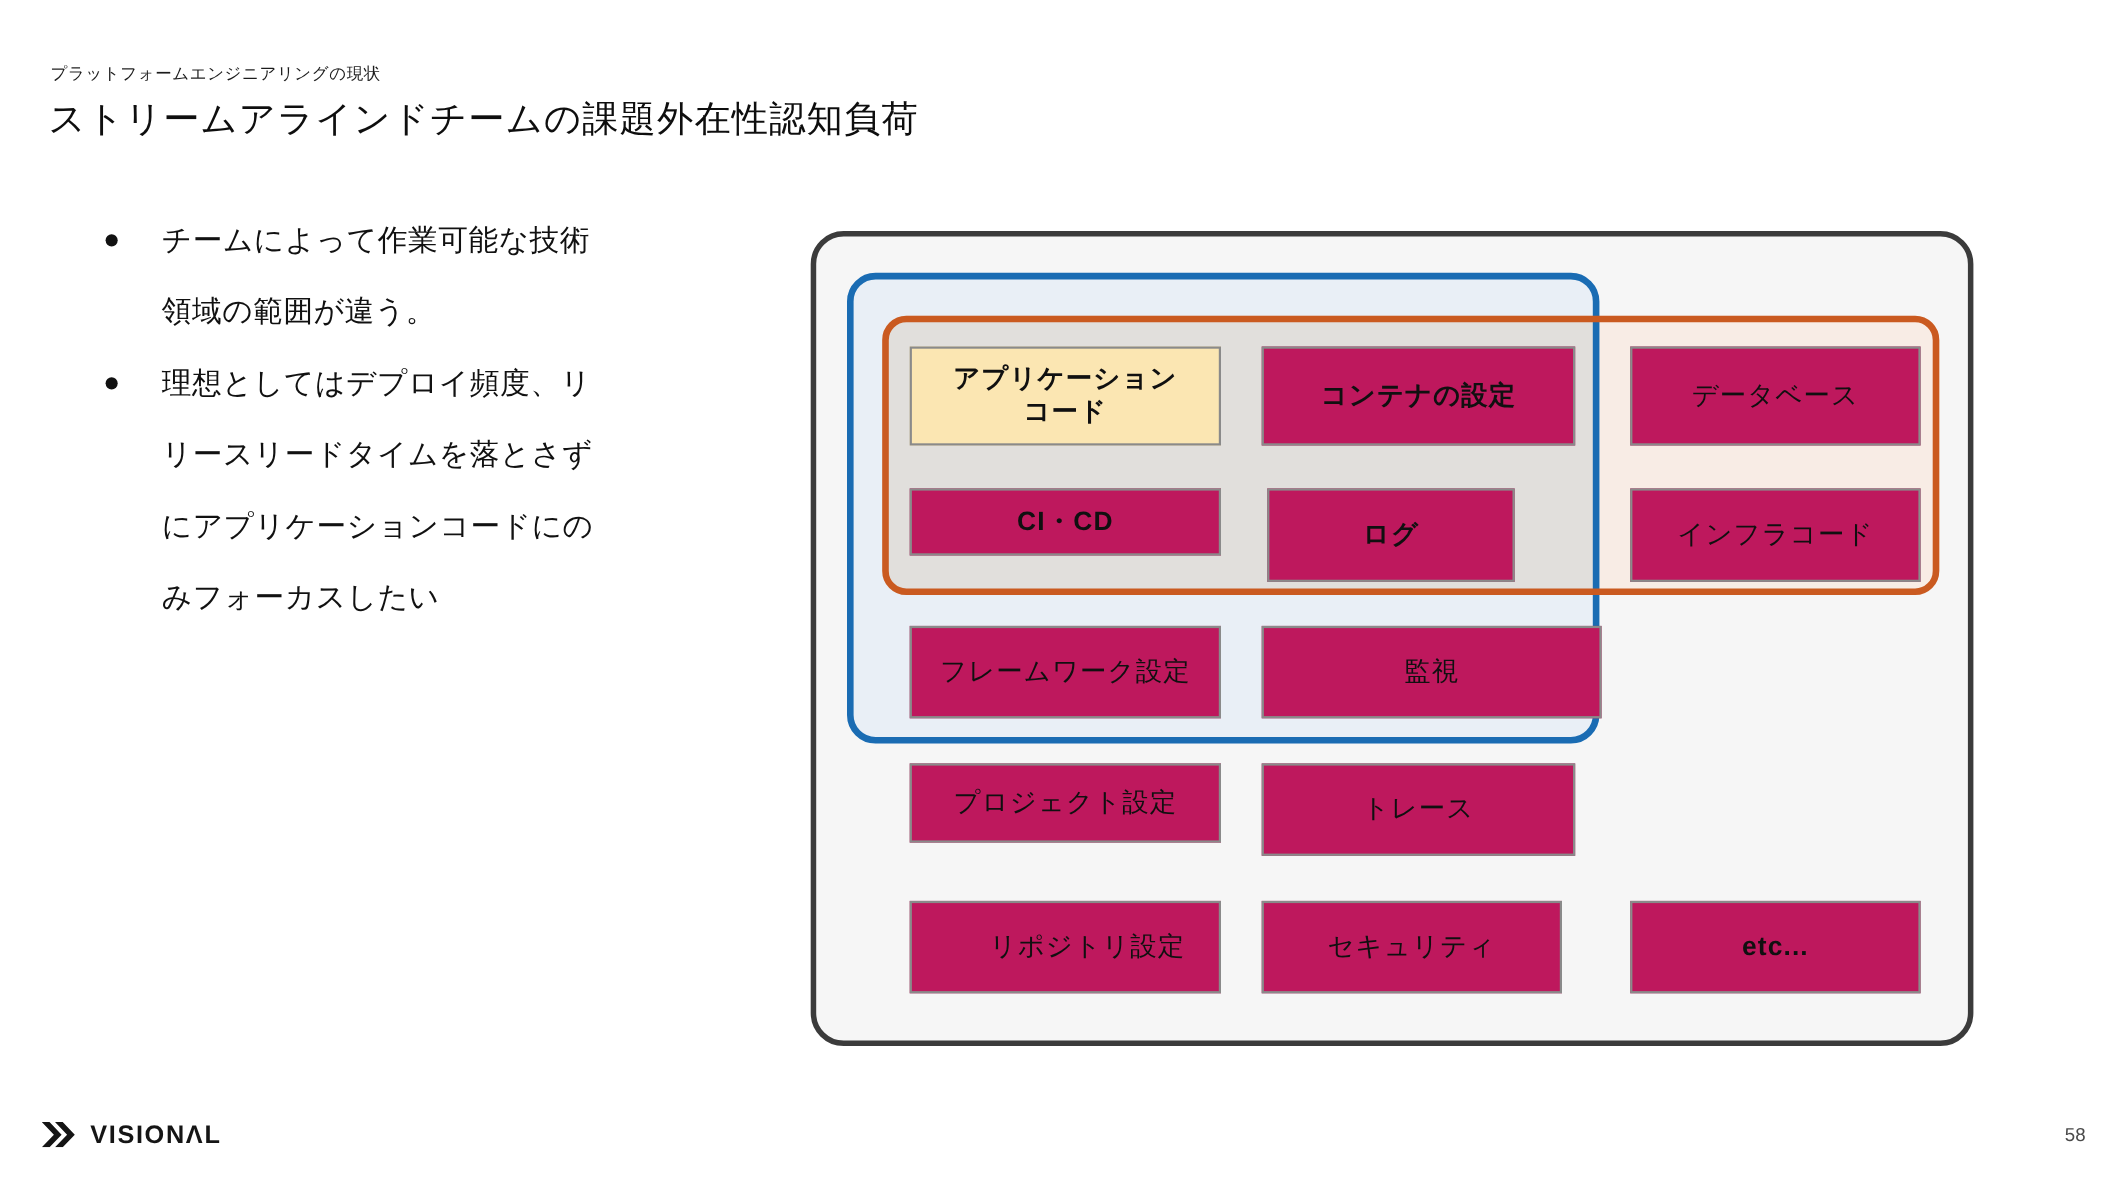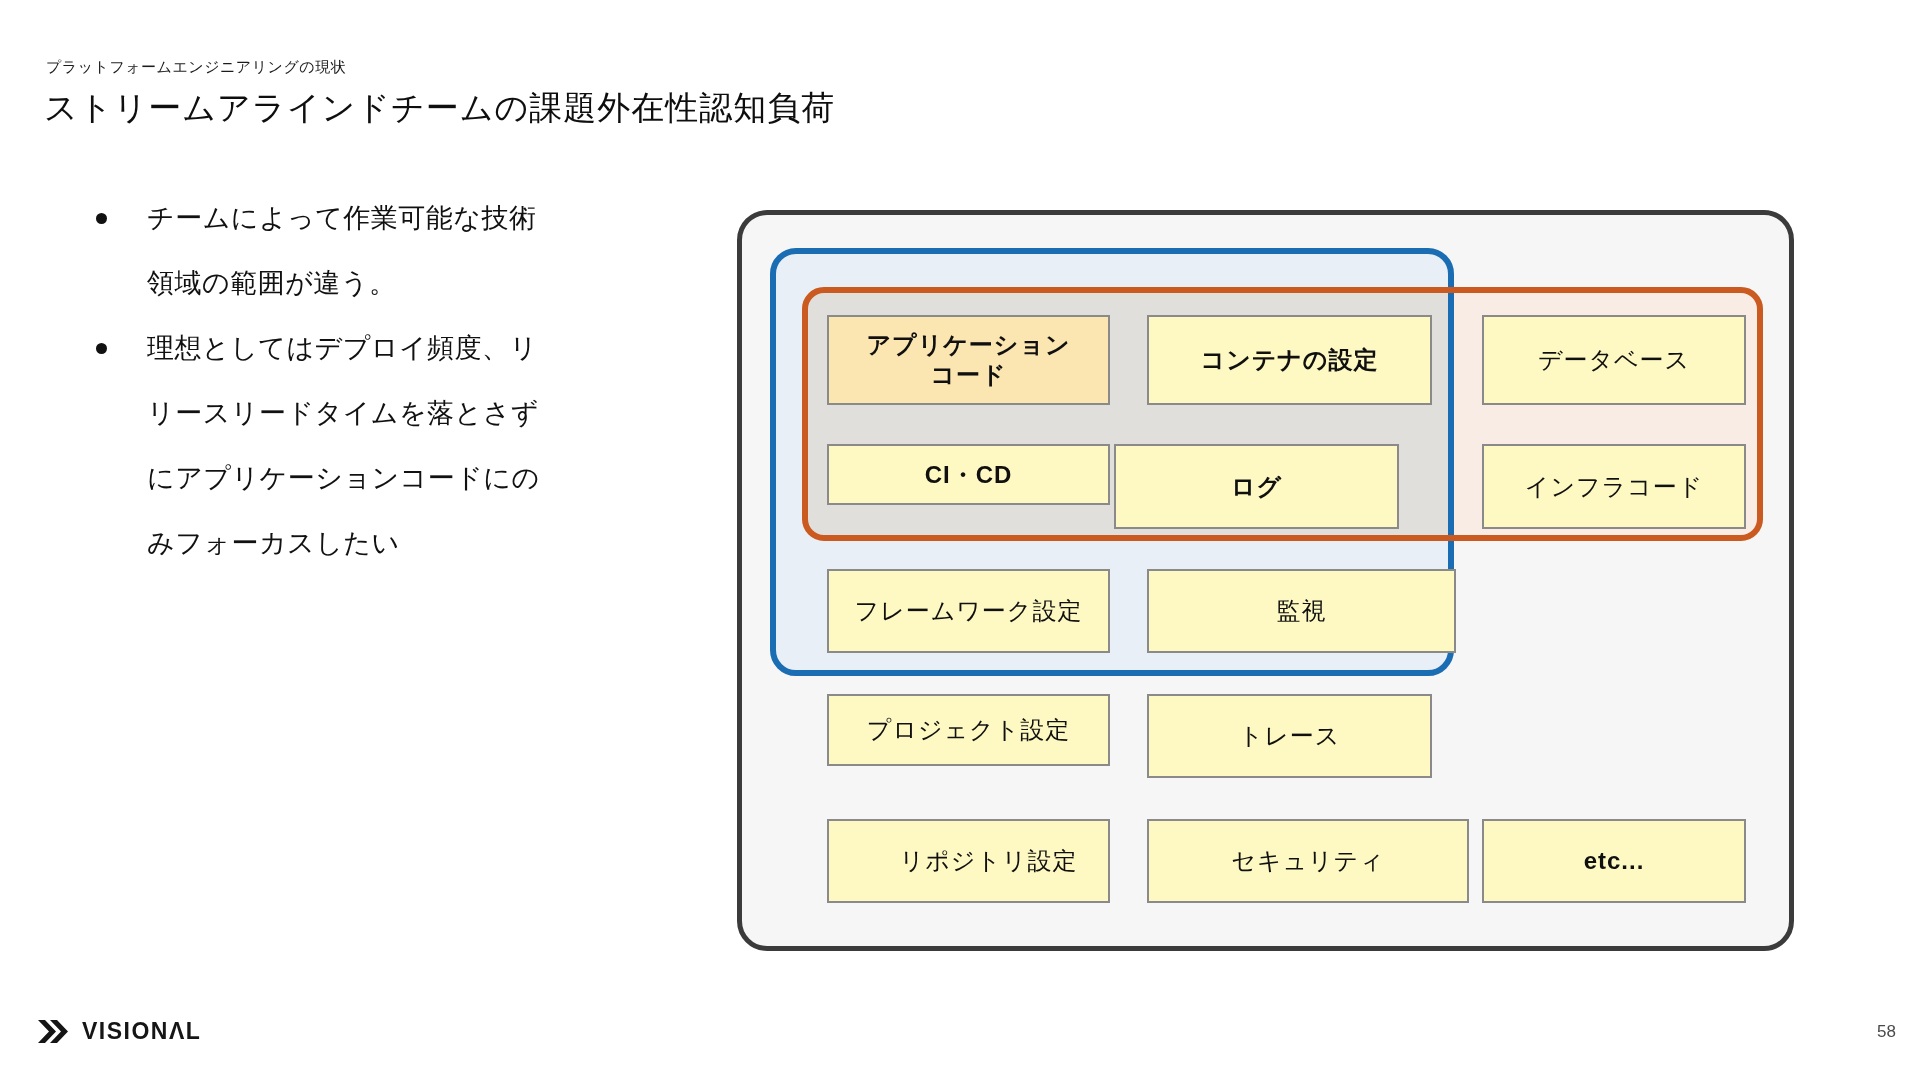--- a/index.html
+++ b/index.html
@@ -55,21 +55,21 @@
     background:transparent;
   }
   .orange-border{
     left:802px;top:287px;width:961px;height:254px;
     border:6px solid var(--orange);border-radius:22px;
     background:transparent;
   }
   
   .box{
     position:absolute;box-sizing:border-box;
-    background:#fef9c3;border:2px solid var(--box-border);
+    background:#be185d;border:2px solid var(--box-border);
     display:flex;align-items:center;justify-content:center;text-align:center;
     font-size:24px;letter-spacing:1px;color:#101010;
     white-space:pre-line;line-height:1.25;
   }
   .box.bold{font-weight:700;}
   .box.highlight{background:var(--yellow-fill);}
   
   .brand{
     position:absolute;left:38px;top:1018px;
     display:flex;align-items:center;gap:12px;
@@ -105,28 +105,28 @@
   <div class="region orange-fill"></div>
   <div class="region gray-fill"></div>
   <div class="region blue-border"></div>
   <div class="region orange-border"></div>
   <div id="boxes">
       <div class="box bold highlight" style="left: 827px; width: 283px; top: 315px; height: 90px;">アプリケーション
 コード</div>
       <div class="box bold" style="left: 1147px; width: 285px; top: 315px; height: 90px;">コンテナの設定</div>
       <div class="box" style="left: 1482px; width: 264px; top: 315px; height: 90px;">データベース</div>
       <div class="box bold" style="left: 827px; width: 283px; top: 444px; height: 61px;">CI・CD</div>
-      <div class="box bold" style="left: 1114px; width: 285px; top: 444px; height: 85px;">ログ</div>
+      <div class="box bold" style="left: 1152px; width: 225px; top: 444px; height: 85px;">ログ</div>
       <div class="box" style="left: 1482px; width: 264px; top: 444px; height: 85px;">インフラコード</div>
       <div class="box" style="left: 827px; width: 283px; top: 569px; height: 84px;">フレームワーク設定</div>
       <div class="box" style="left: 1147px; width: 309px; top: 569px; height: 84px;">監視</div>
       <div class="box" style="left: 827px; width: 283px; top: 694px; height: 72px;">プロジェクト設定</div>
       <div class="box" style="left: 1147px; width: 285px; top: 694px; height: 84px;">トレース</div>
       <div class="box" style="left: 827px; width: 283px; top: 819px; height: 84px; padding-left: 40px;">リポジトリ設定</div>
-      <div class="box" style="left: 1147px; width: 322px; top: 819px; height: 84px;">セキュリティ</div>
+      <div class="box" style="left: 1147px; width: 273px; top: 819px; height: 84px;">セキュリティ</div>
       <div class="box bold" style="left: 1482px; width: 264px; top: 819px; height: 84px;">etc...</div>
     </div>
 </div>
 
 <div class="brand">
   <svg width="32" height="23" viewBox="0 0 32 23">
     <polygon points="0,0 7,0 18,11.5 7,23 0,23 11,11.5" fill="#151515"></polygon>
     <polygon points="12,0 19,0 30,11.5 19,23 12,23 23,11.5" fill="#151515"></polygon>
   </svg>
   <span class="brand-name">VISIONΛL</span>

